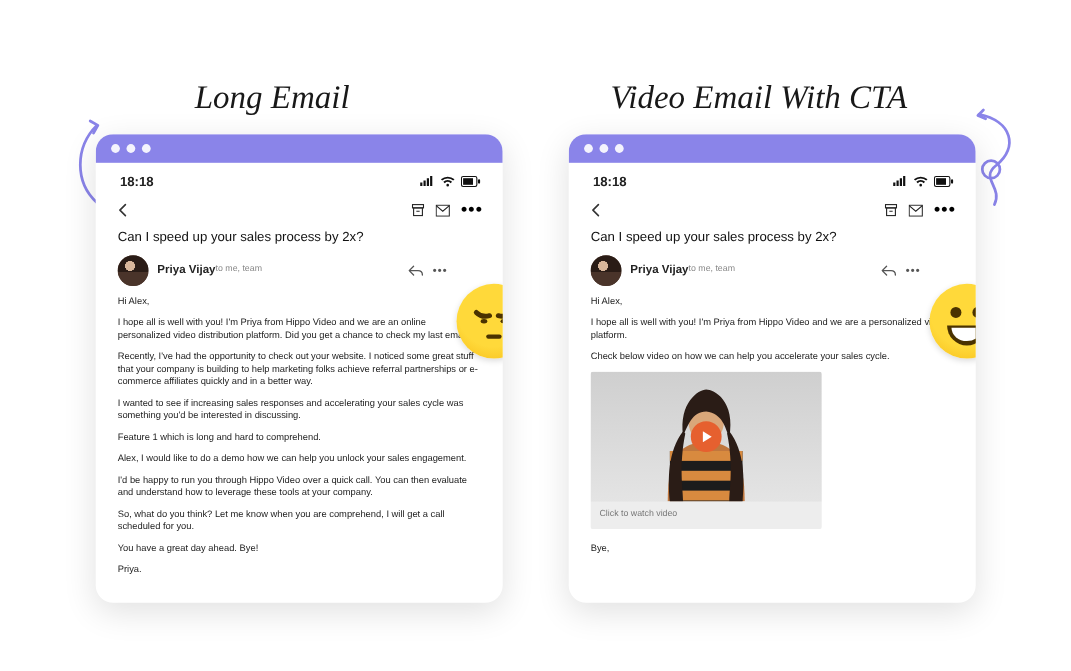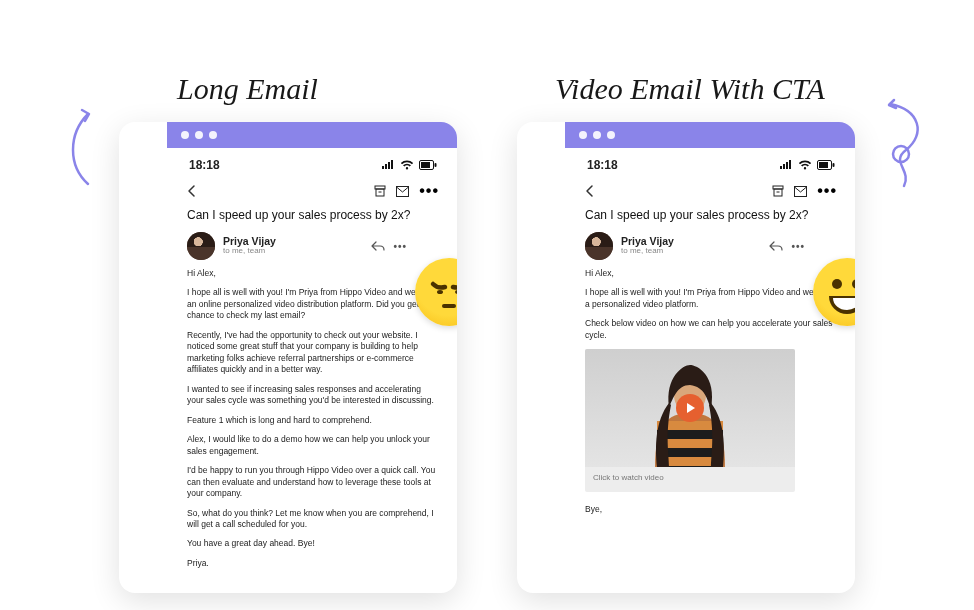--- a/index.html
+++ b/index.html
@@ -6,27 +6,26 @@
   body { font-family: -apple-system, BlinkMacSystemFont, "Segoe UI", Arial, sans-serif; background: #fff; width: 974px; height: 610px; position: relative; }
 
   .labels { position: absolute; top: 72px; left: 0; width: 100%; display: flex; }
   .label { font-family: "Brush Script MT", "Comic Sans MS", cursive; font-size: 30px; font-style: italic; color: #181818; text-align: center; font-weight: 500;}
   .label-left { position: absolute; left: 177px; }
   .label-right { position: absolute; left: 555px; }
 
   .card-row { position: absolute; top: 122px; left: 0; width: 100%; display: flex; gap: 60px; justify-content: center; }
 
   .browser {
-    width: 338px;
+    width: 370px;
     background: #fff;
     border-radius: 16px;
     box-shadow: 0 8px 30px rgba(0,0,0,0.12);
     overflow: hidden;
     position: relative;
-    padding-left: 48px;
   }
   .browser-top {
     background: #8a84e9;
     height: 26px;
     display: flex;
     align-items: center;
     padding-left: 14px;
     gap: 6px;
   }
   .dot { width: 8px; height: 8px; border-radius: 50%; background: rgba(255,255,255,0.9); }
@@ -42,21 +41,21 @@
     display: flex; justify-content: space-between; align-items: center;
     padding: 4px 18px 2px 18px;
   }
   .toolbar-right { display: flex; gap: 10px; align-items: center; }
 
   .subject { padding: 6px 20px 4px 20px; font-size: 12px; font-weight: 400; color: #111; }
 
   .sender-row { display: flex; align-items: center; padding: 6px 20px 8px 20px; gap: 8px; }
   .avatar { width: 28px; height: 28px; border-radius: 50%; background: linear-gradient(135deg,#7a5a4a 0%, #3a2a24 100%); overflow: hidden; flex-shrink: 0; position: relative; }
   .avatar::after { content:""; position:absolute; inset:0; background: radial-gradient(circle at 40% 35%, #d9b79b 0 18%, transparent 19%), linear-gradient(180deg,#2a1c16 0 55%, #4a342a 55% 100%);}
-  .sender-meta { display:flex; flex-direction:column; line-height:1.1; }
+  .sender-meta { display:flex; flex-direction:row; line-height:1.1; }
   .sender-name { font-size: 10.5px; font-weight: 700; color:#222; }
   .sender-to { font-size: 8px; color:#888; }
   .sender-actions { margin-left: auto; display:flex; gap:8px; align-items:center; color:#555; margin-right: 30px;}
 
   .body { padding: 0 20px 16px 20px; font-size: 8.5px; line-height: 1.35; color:#222; }
   .body p { margin-bottom: 8px; }
 
   .video-card { background:#ededed; width: 210px; margin: 4px 0 12px 0; border-radius:2px; overflow:hidden; }
   .video-thumb { height: 118px; background: linear-gradient(180deg,#cfcfcf 0,#e4e4e4 100%); position: relative; display:flex; align-items:center; justify-content:center; overflow:hidden;}
   .thumb-person{

